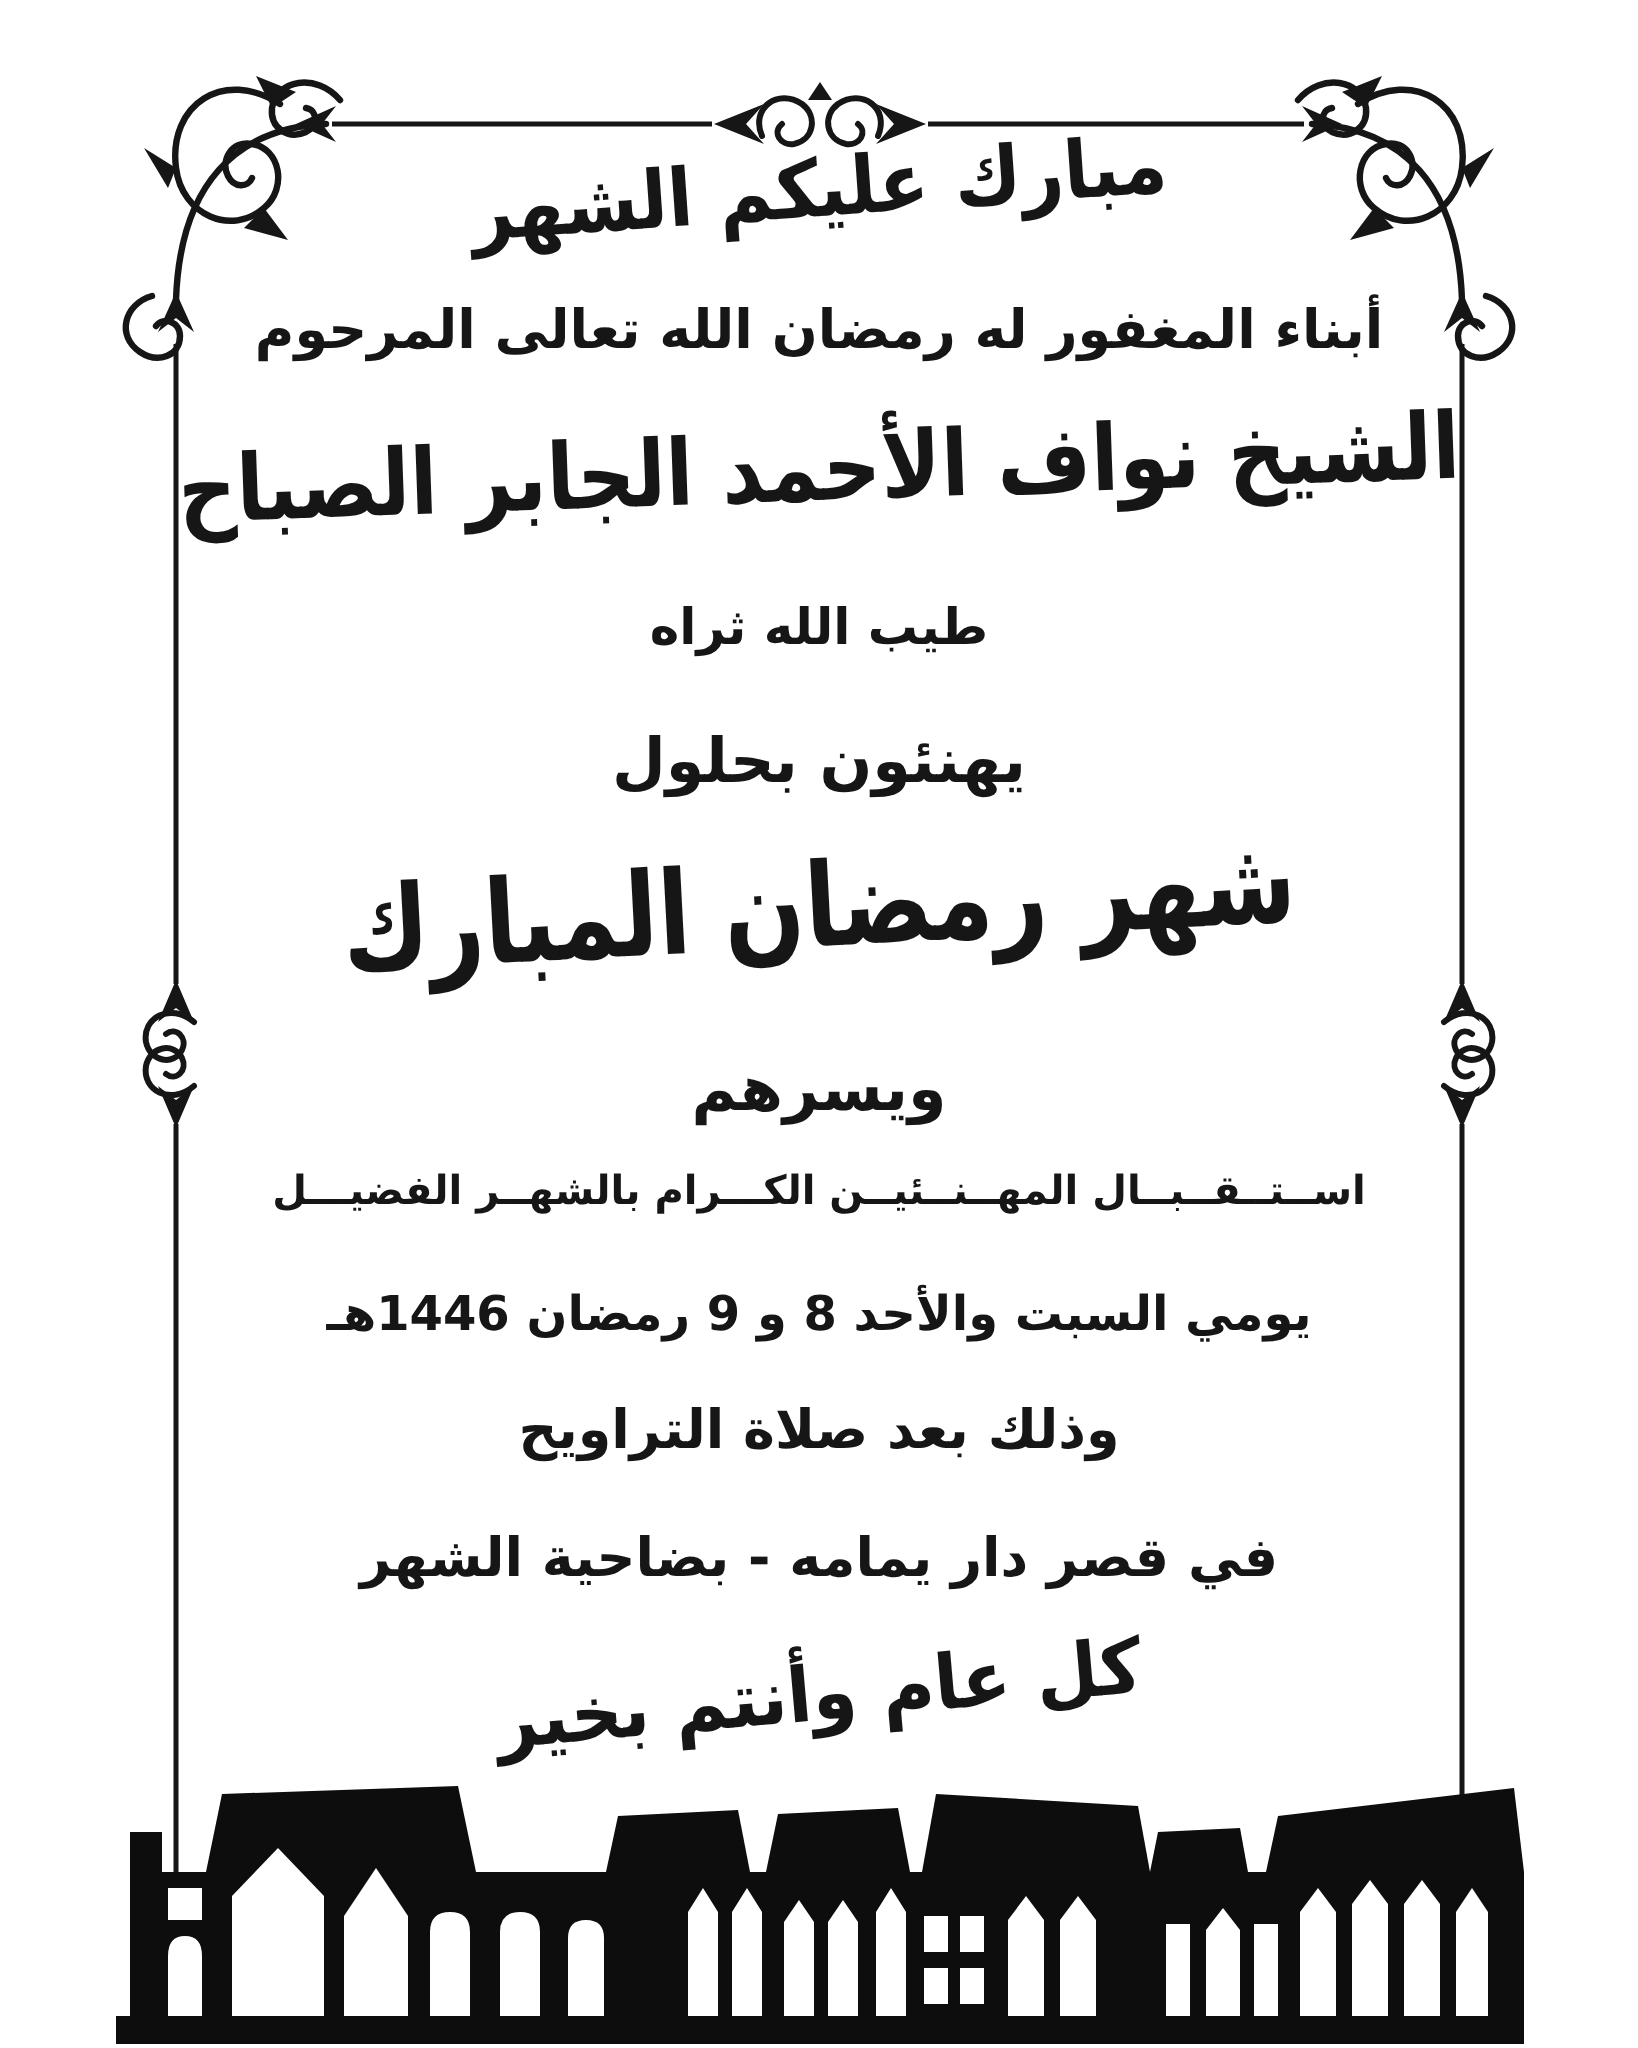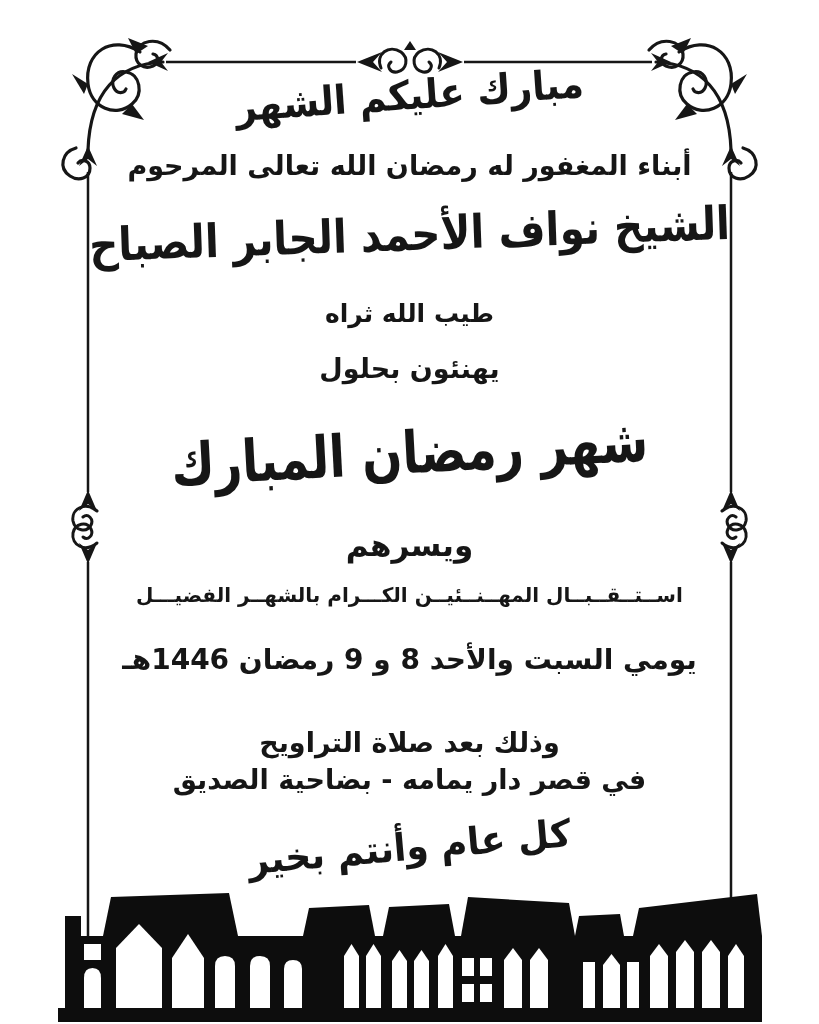--- a/index.html
+++ b/index.html
@@ -15,26 +15,26 @@
     position:absolute;left:0;width:100%;
     text-align:center;font-weight:700;color:#161616;
     line-height:1.15;white-space:nowrap;
   }
   
   .callig{letter-spacing:0;}
   .op      {top:72px;  font-size:40px; transform:rotate(-4deg) scaleX(.92);}
   .intro   {top:150px; font-size:27px;}
   .name    {top:208px; font-size:46px; transform:rotate(-2deg) scaleX(.88);}
   .eulogy  {top:300px; font-size:25px;}
-  .congr   {top:353px; font-size:27px;}
+  .congr   {top:364px; font-size:31px;}
   .occ     {top:420px; font-size:58px; transform:rotate(-3deg) scaleX(.82);}
   .pleased {top:528px; font-size:31px;}
   .recep   {top:584px; font-size:20px;}
-  .date    {top:644px; font-size:28px;}
-  .time    {top:727px; font-size:27px;}
+  .date    {top:644px; font-size:24px;}
+  .time    {top:700px; font-size:27px;}
   .venue   {top:764px; font-size:27px;}
   .closing {top:826px; font-size:38px; transform:rotate(-5deg) scaleX(.95);}
   svg{display:block;}
 </style>
 </head>
 <body>
 
 <svg class="layer" viewBox="0 0 819 1024" aria-hidden="true">
   <g stroke="#161616" stroke-width="2.5" fill="none">
     <path d="M166,62 H356"></path>
@@ -92,21 +92,21 @@
 <div class="txt callig op">مبارك عليكم الشهر</div>
 <div class="txt intro">أبناء المغفور له رمضان الله تعالى المرحوم</div>
 <div class="txt callig name">الشيخ نواف الأحمد الجابر الصباح</div>
 <div class="txt eulogy">طيب الله ثراه</div>
 <div class="txt congr">يهنئون بحلول</div>
 <div class="txt callig occ">شهر رمضان المبارك</div>
 <div class="txt pleased">ويسرهم</div>
 <div class="txt recep">اســتــقــبــال المهــنــئيــن الكـــرام بالشهــر الفضيـــل</div>
 <div class="txt date">يومي السبت والأحد 8 و 9 رمضان 1446هـ</div>
 <div class="txt time">وذلك بعد صلاة التراويح</div>
-<div class="txt venue">في قصر دار يمامه - بضاحية الصديق</div>
+<div class="txt venue">في قصر دار يمامه - بضاحية الشهر</div>
 <div class="txt callig closing">كل عام وأنتم بخير</div>
 
 <svg class="layer" viewBox="0 0 819 1024" aria-hidden="true">
   <g transform="translate(0,888)">
     <g fill="#0d0d0d">
       <rect x="65" y="48" width="697" height="74"></rect>
       <rect x="65" y="28" width="16" height="30"></rect>
       <rect x="58" y="120" width="704" height="14"></rect>
       <path d="M103,48 L111,9 L229,5 L238,48 Z"></path>
       <path d="M303,48 L309,20 L369,17 L375,48 Z"></path>

